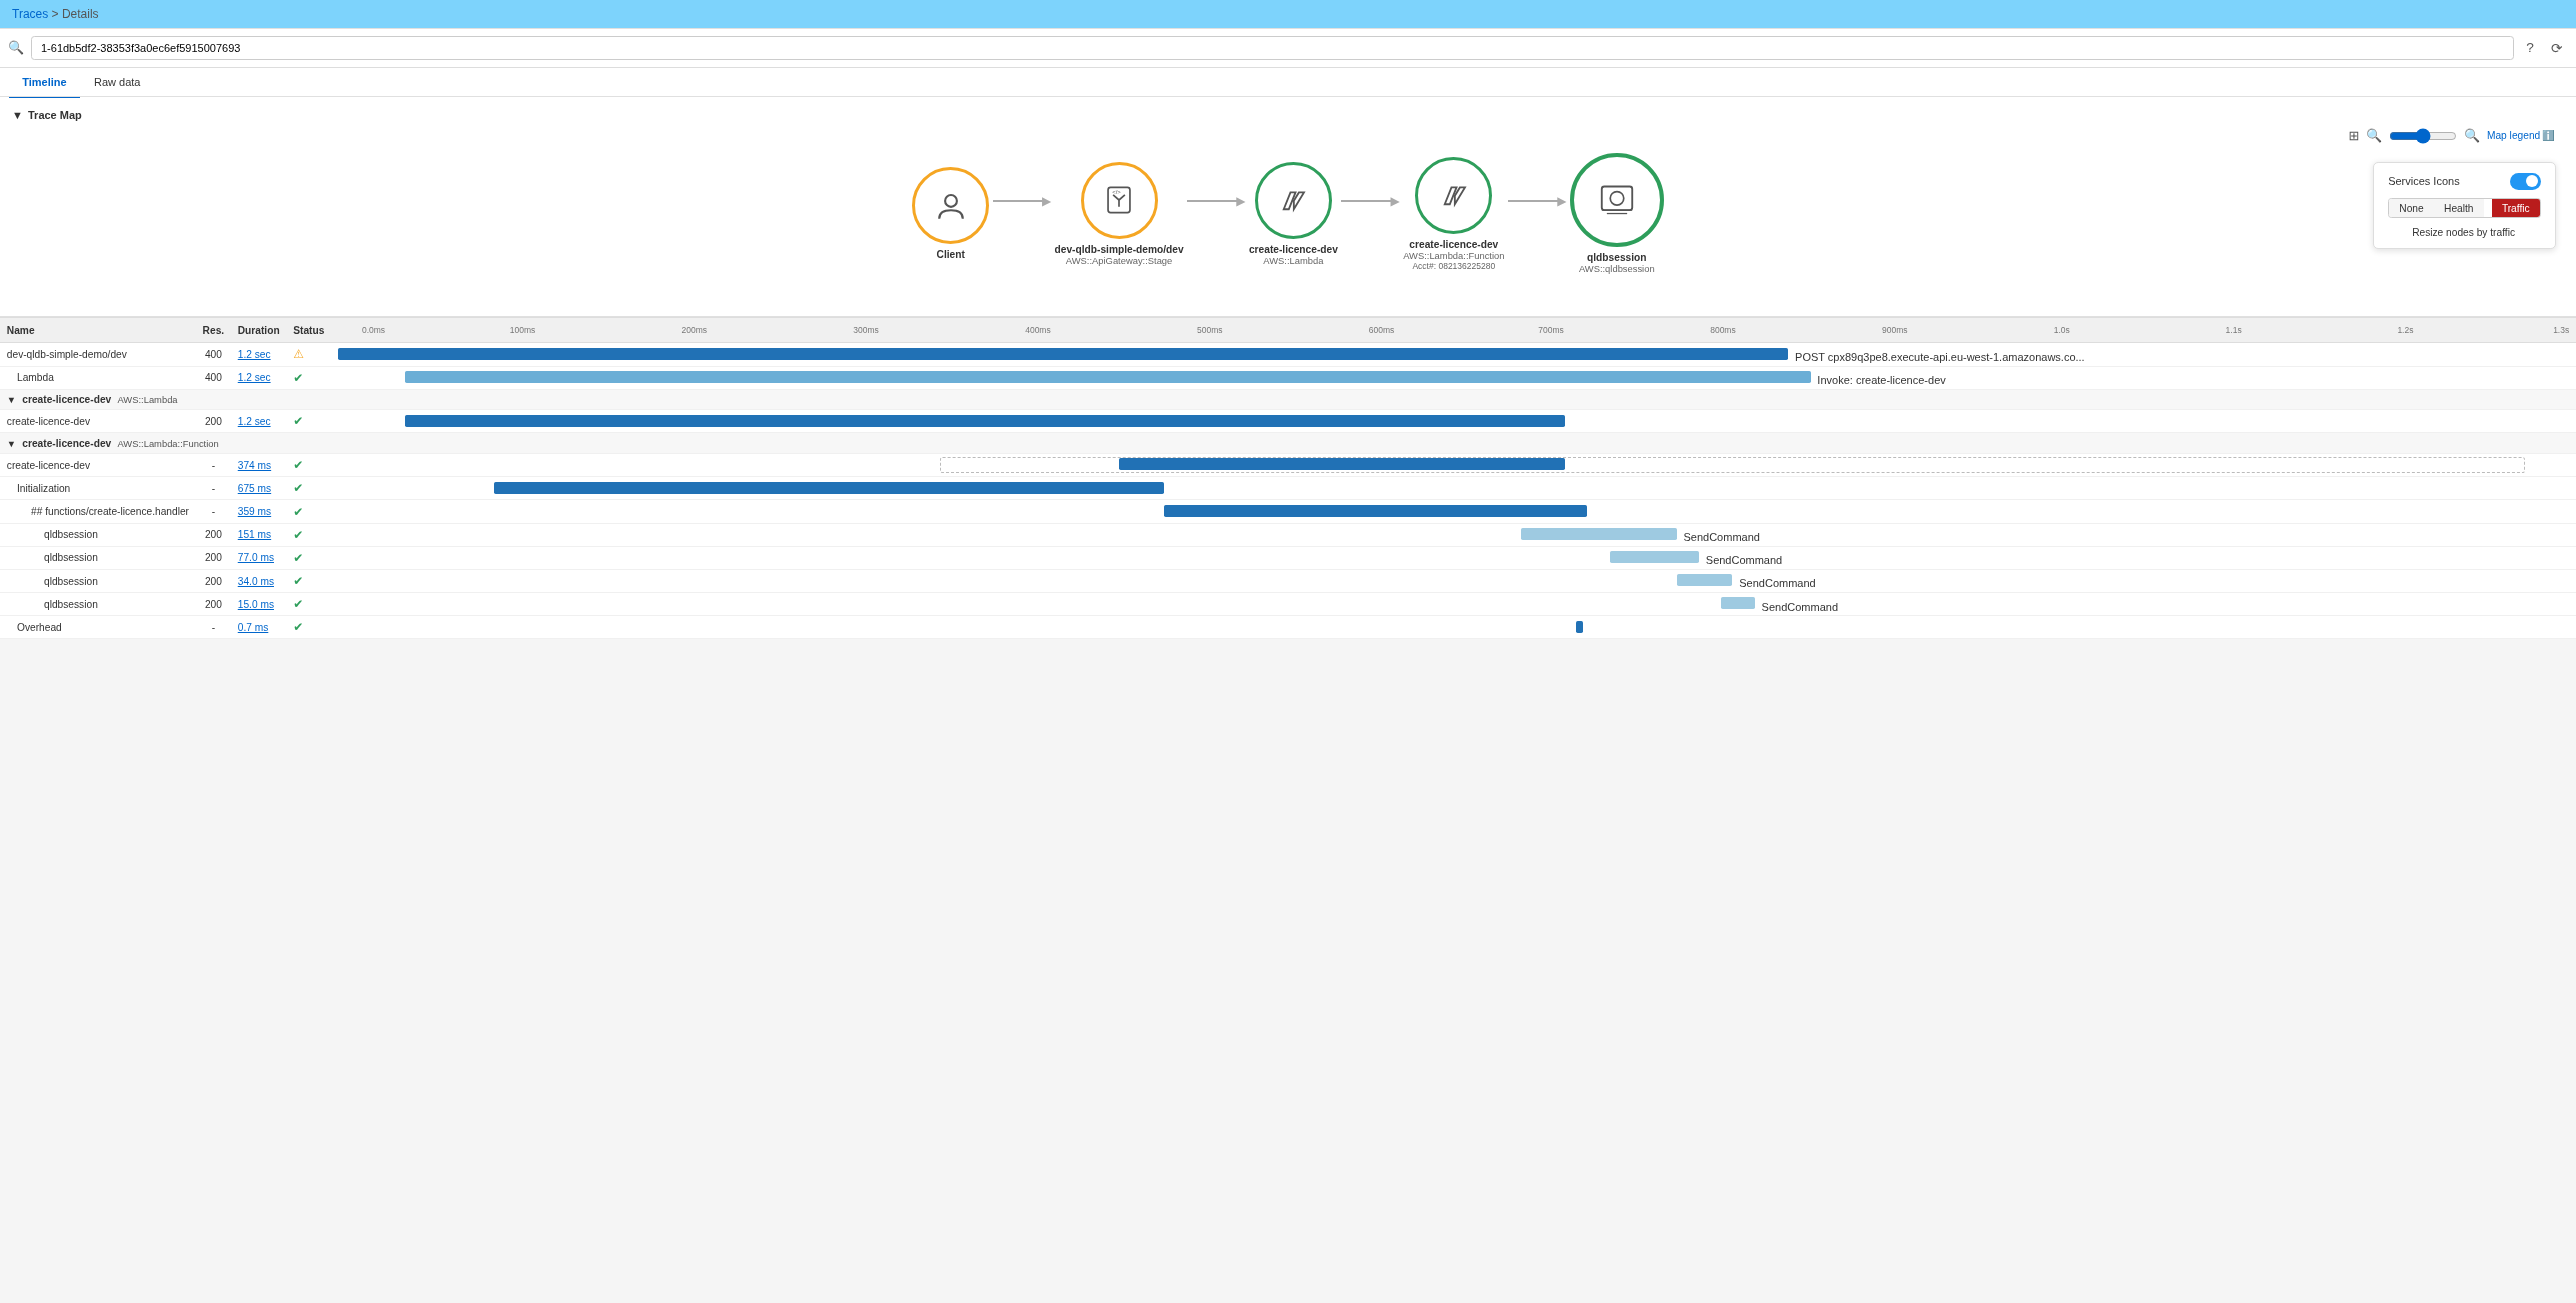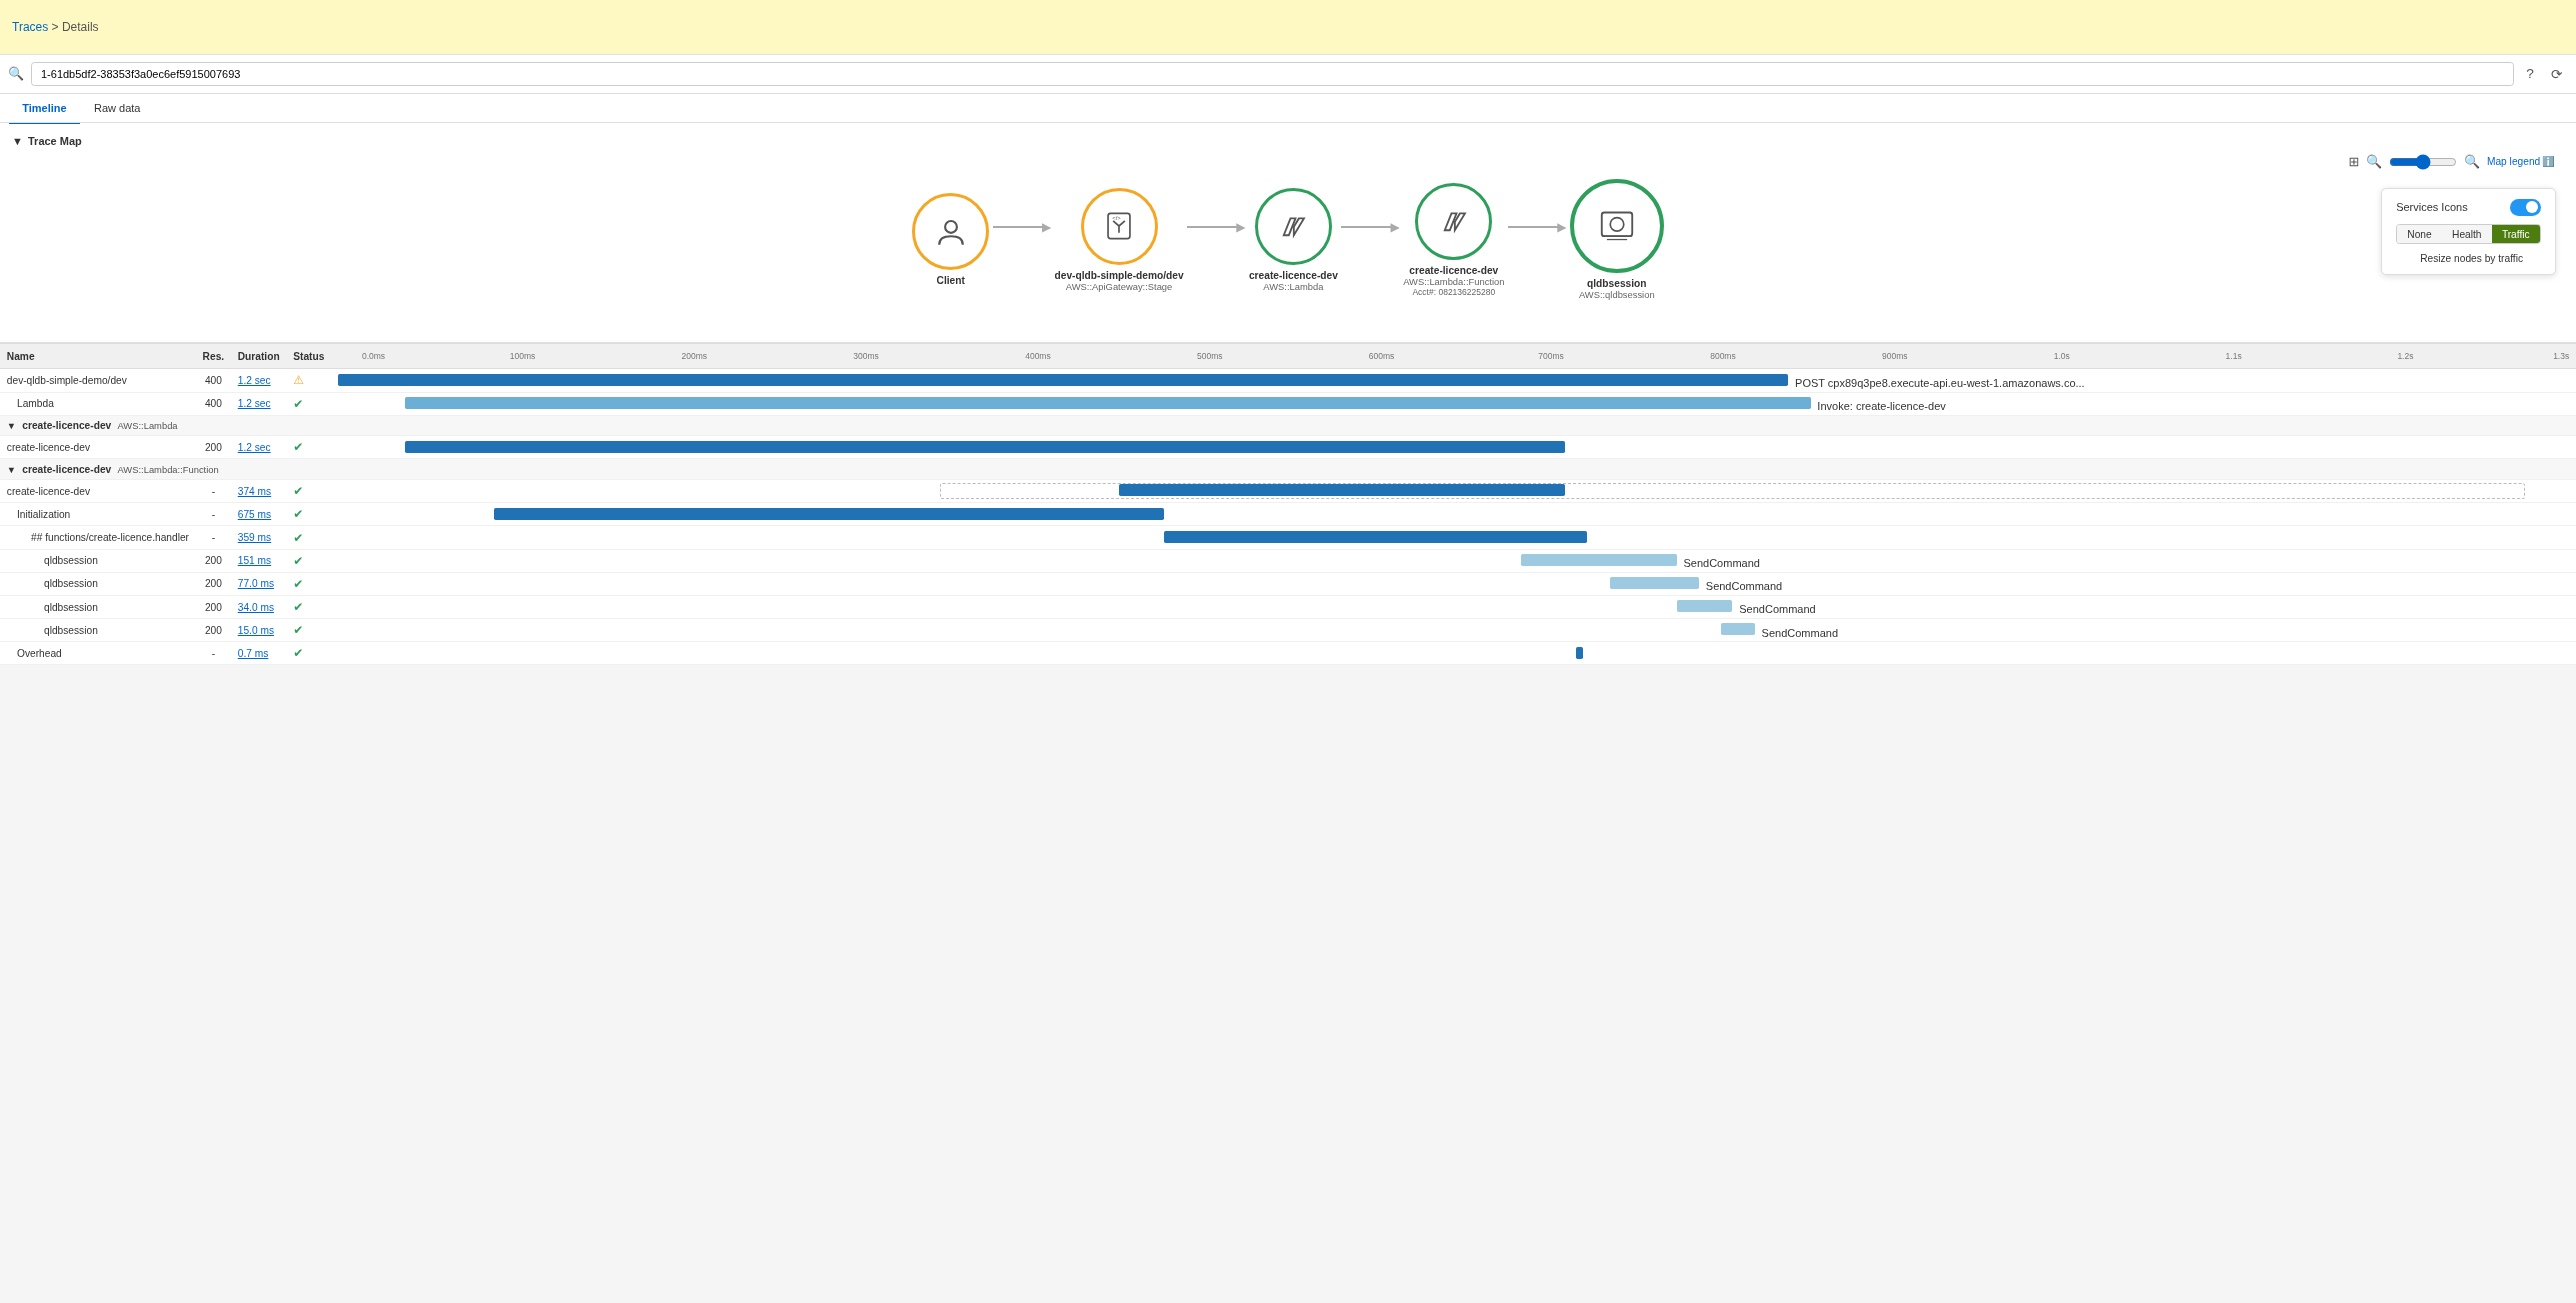--- a/index.html
+++ b/index.html
@@ -1,18 +1,18 @@
 <!DOCTYPE html>
 <html style="font-size:13.7px"><head>
   <meta charset="utf-8">
   <style>
     * { box-sizing: border-box; margin: 0; padding: 0; }
     body { font-family: -apple-system, BlinkMacSystemFont, 'Segoe UI', Arial, sans-serif; font-size: 11px; background: #f5f5f5; color: #333; }
 
-    .breadcrumb { padding: 20px 12px; font-size: 12px; background: #fef9c3; border-bottom: 0.9px solid #e0e0e0; }
+    .breadcrumb { padding: 7px 12px; font-size: 12px; background: #7dd3fc; border-bottom: 0.9px solid #e0e0e0; }
     .breadcrumb a { color: #0066cc; text-decoration: none; }
     .breadcrumb span { color: #555; }
 
     .search-bar { display: flex; align-items: center; background: #fff; border-bottom: 0.9px solid #ddd; padding: 6.8px 8.5px; gap: 6.8px; }
     .search-bar input { flex: 1; border: 0.9px solid #ccc; border-radius: 3.4px; padding: 5.1px 8.5px; font-size: 11px; outline: none; }
     .search-bar .icon-btn { background: none; border: none; cursor: pointer; font-size: 13.7px; color: #555; padding: 1.7px 5.1px; }
 
     .tabs { display: flex; gap: 0; background: #fff; border-bottom: 1.7px solid #e0e0e0; padding: 0 8.5px; }
     .tab { padding: 8.5px 13.7px; cursor: pointer; font-size: 11px; border-bottom: 1.7px solid transparent; margin-bottom: -1.7px; color: #333; }
     .tab.active { border-bottom: 1.7px solid #0066cc; color: #0066cc; font-weight: 600; }
@@ -44,21 +44,21 @@
 
     
     .legend-panel { position: absolute; right: 8.5px; top: 34px; background: #fff; border: 0.9px solid #ddd; border-radius: 5.1px; padding: 10.2px 13.7px; box-shadow: 0 1.7px 6.8px rgba(0,0,0,0.12); min-width: 171px; z-index: 10; }
     .legend-row { display: flex; align-items: center; justify-content: space-between; margin-bottom: 8.5px; font-size: 11px; }
     .legend-toggle { position: relative; display: inline-block; width: 31px; height: 17px; }
     .legend-toggle input { opacity: 0; width: 0; height: 0; }
     .toggle-slider { position: absolute; cursor: pointer; top: 0; left: 0; right: 0; bottom: 0; background: #2196F3; border-radius: 17px; }
     .toggle-slider:before { position: absolute; content: ""; height: 12px; width: 12px; left: 16px; bottom: 2.6px; background: white; border-radius: 50%; }
     .legend-btn-group { display: flex; border: 0.9px solid #ccc; border-radius: 3.4px; overflow: hidden; }
     .legend-btn { padding: 3.4px 10.2px; font-size: 10.2px; border: none; background: #f5f5f5; cursor: pointer; color: #333; }
-    .legend-btn.active { background: #4d7c0f; color: #fff; }
+    .legend-btn.active { background: #b91c1c; color: #fff; margin-left: 8px; }
     .legend-resize { font-size: 10.2px; color: #333; }
 
     
     .timeline-section { background: #fff; }
     .timeline-table { width: 100%; border-collapse: collapse; }
     .timeline-table thead tr { background: #f0f0f0; border-top: 0.9px solid #ddd; border-bottom: 0.9px solid #ddd; }
     .timeline-table th { padding: 6.8px 6.8px; font-weight: 600; font-size: 10.2px; color: #333; text-align: left; white-space: nowrap; }
     .timeline-table td { padding: 3.4px 6.8px; font-size: 10.2px; vertical-align: middle; border-bottom: 0.9px solid #f0f0f0; white-space: nowrap; }
 
     .group-header { background: #f7f7f7 !important; }

